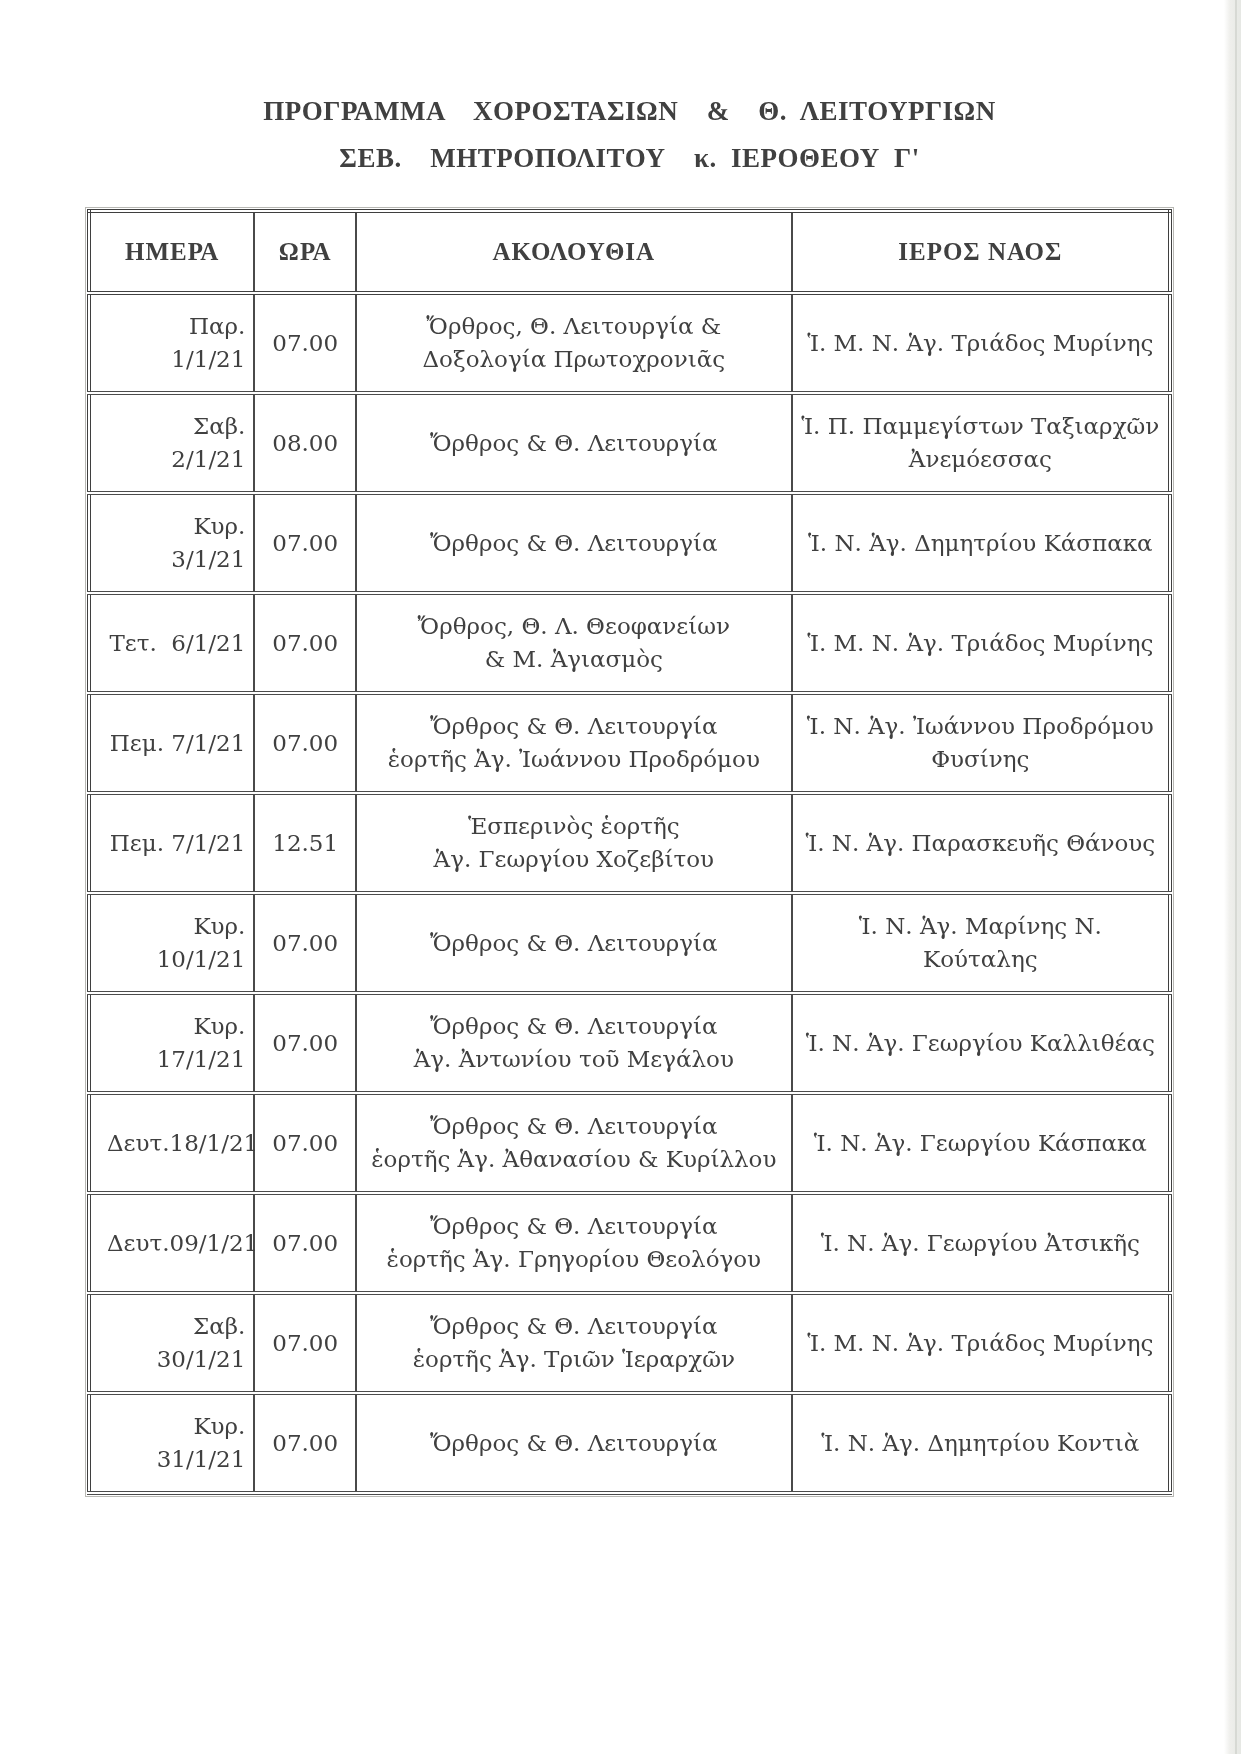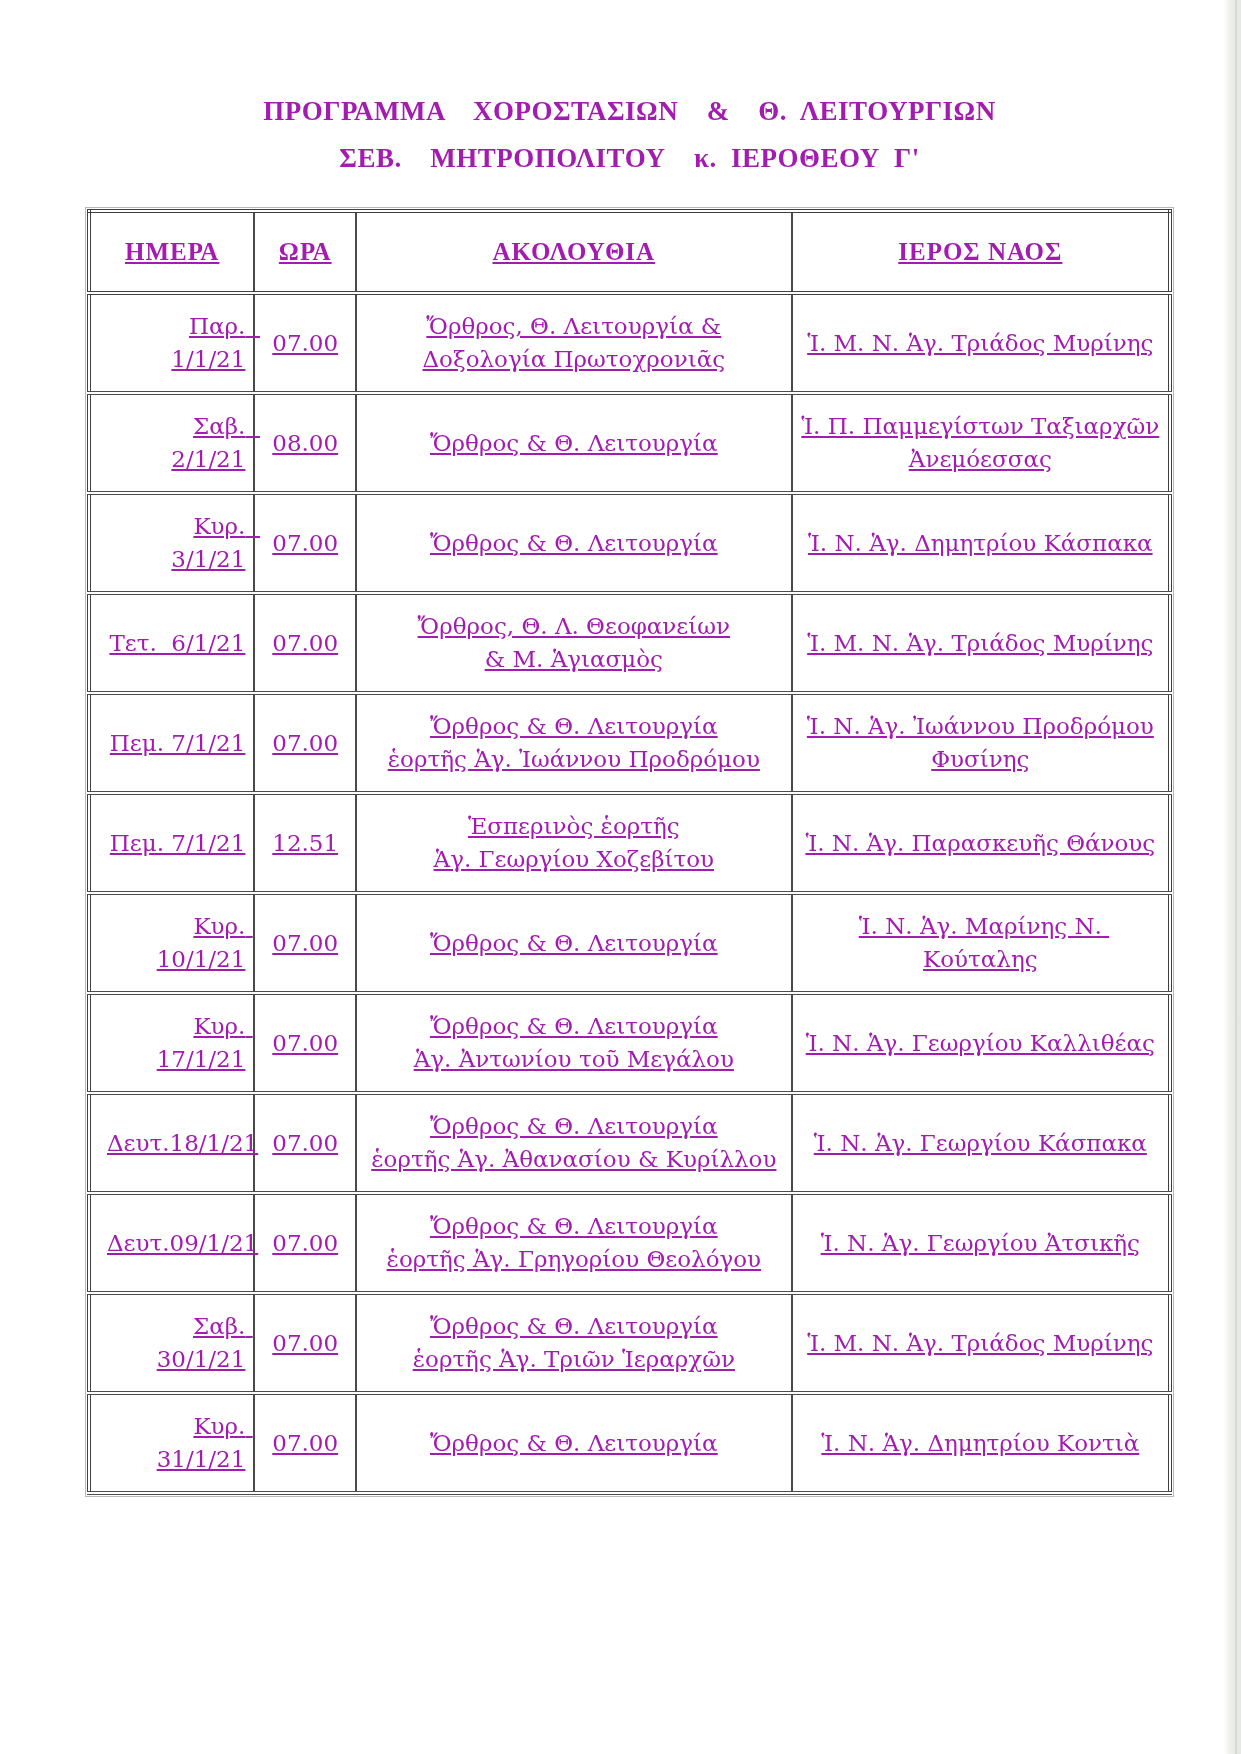--- a/index.html
+++ b/index.html
@@ -1,21 +1,21 @@
 <!DOCTYPE html>
 <html><head>
 <meta charset="utf-8">
 <style>
   html,body{margin:0;padding:0;background:#fff;}
   .page{
     position:relative;
     width:1241px;height:1754px;
     background:#ffffff;
     font-family:"DejaVu Serif","Liberation Serif",serif;
-    color:#a21caf;
+    color:#404040;
     overflow:hidden;
   }
   .scan-edge{
     position:absolute;top:0;right:0;width:17px;height:100%;
     background:linear-gradient(to right,#ffffff 0%,#efefec 35%,#e6e8e4 100%);
   }
   .scan-edge-line{
     position:absolute;top:0;right:4px;width:2px;height:100%;
     background:#d7d9d4;
   }
@@ -47,21 +47,20 @@
     margin-left:87px;
     margin-top:27px;
   }
   table.schedule{
     width:100%;
     border-collapse:collapse;
     table-layout:fixed;
     border:4px double #3f3f3f;
     outline:1px solid #b8b8b4;
     outline-offset:1px;
-    text-decoration:underline;
   }
   table.schedule th{
     font-family:"Liberation Serif","DejaVu Serif",serif;
     font-weight:bold;
     font-size:25px;
     letter-spacing:1px;
     height:76px;
     text-align:center;
     vertical-align:middle;
     border:2px solid #4a4a4a;

